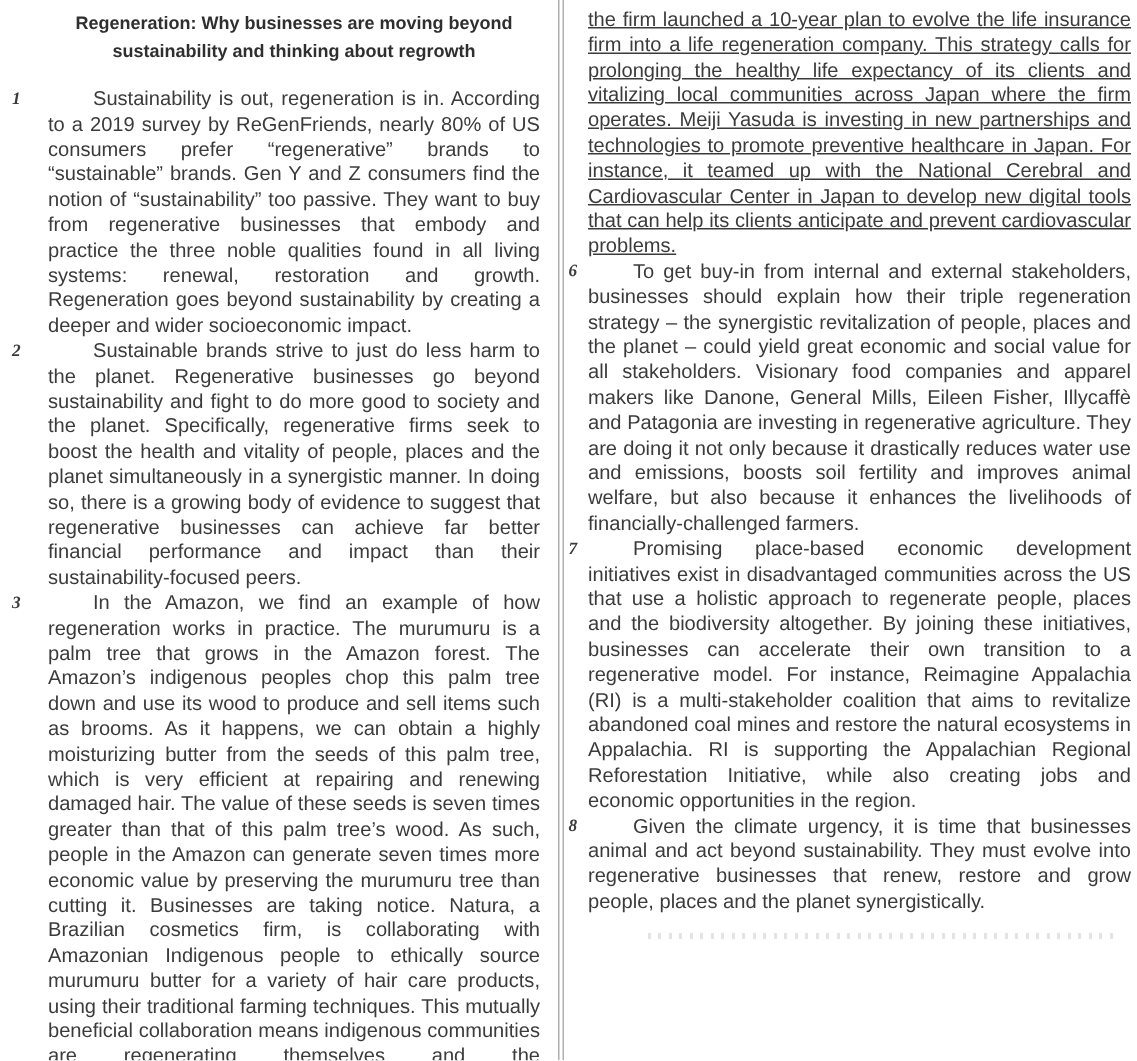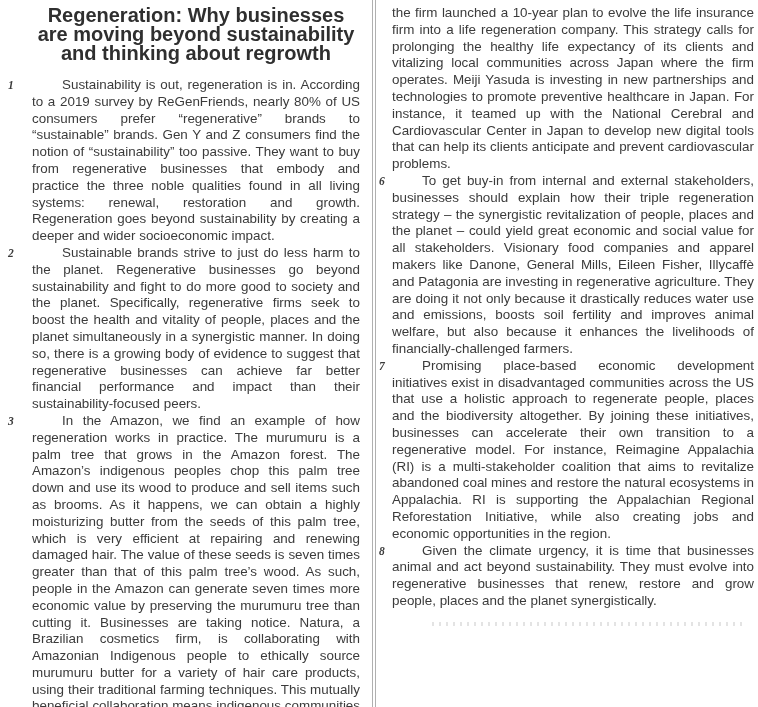--- a/index.html
+++ b/index.html
@@ -16,32 +16,32 @@
   .column{box-sizing:border-box;}
   .column.left{width:372px;padding:6px 12px 0 32px;}
   .column.right{flex:1;padding:5px 4px 0 16px;}
   .divider{
     width:4px;height:707px;flex:0 0 auto;
     border-left:1px solid #b0b0b0;
     border-right:1px solid #b0b0b0;
     box-sizing:border-box;
   }
   .doc-title{
-    font-size:20px;font-weight:bold;line-height:19px;
+    font-size:12px;font-weight:bold;line-height:19px;
     text-align:center;color:#2f2f2f;
     margin:0 0 14px 0;
   }
   .para{
     position:relative;
     font-size:13.4px;line-height:16.8px;
     text-align:justify;
     text-indent:30px;
     margin:0;
   }
-  .para.continuation{text-indent:0;}
+  .para.continuation{text-indent:0;text-decoration:underline;}
   .para.runs-over{text-align-last:justify;}
   .pnum{
     position:absolute;left:-24px;top:0;
     font-family:"Liberation Serif","DejaVu Serif",serif;
     font-style:italic;font-weight:bold;
     font-size:11.5px;line-height:16.8px;
     text-indent:0;color:#3b3b3b;
   }
   .column.right .pnum{left:-13px;}
   .clipped-line{

